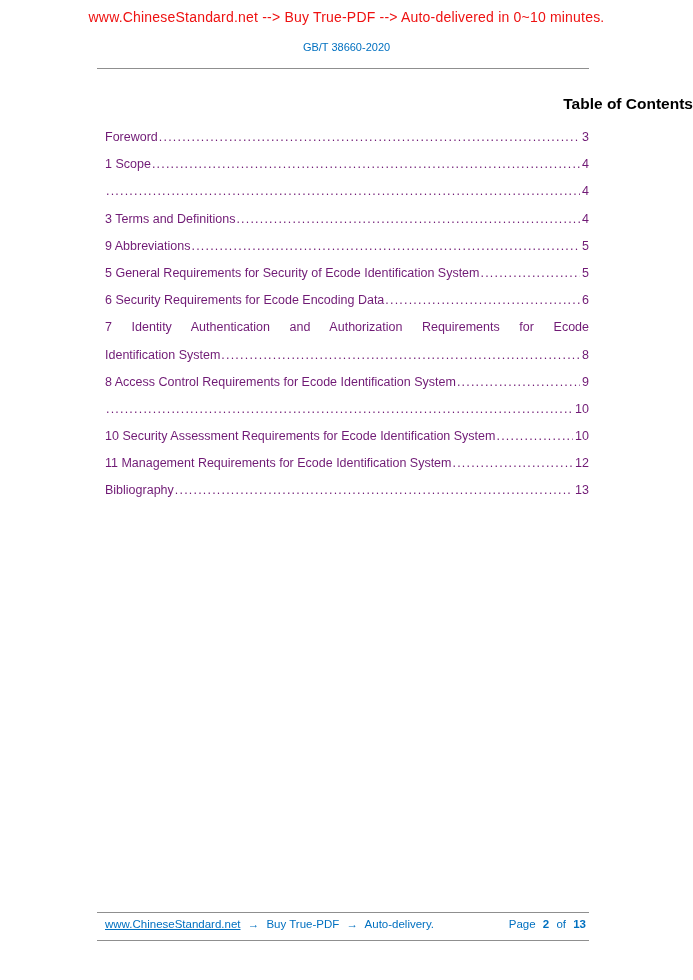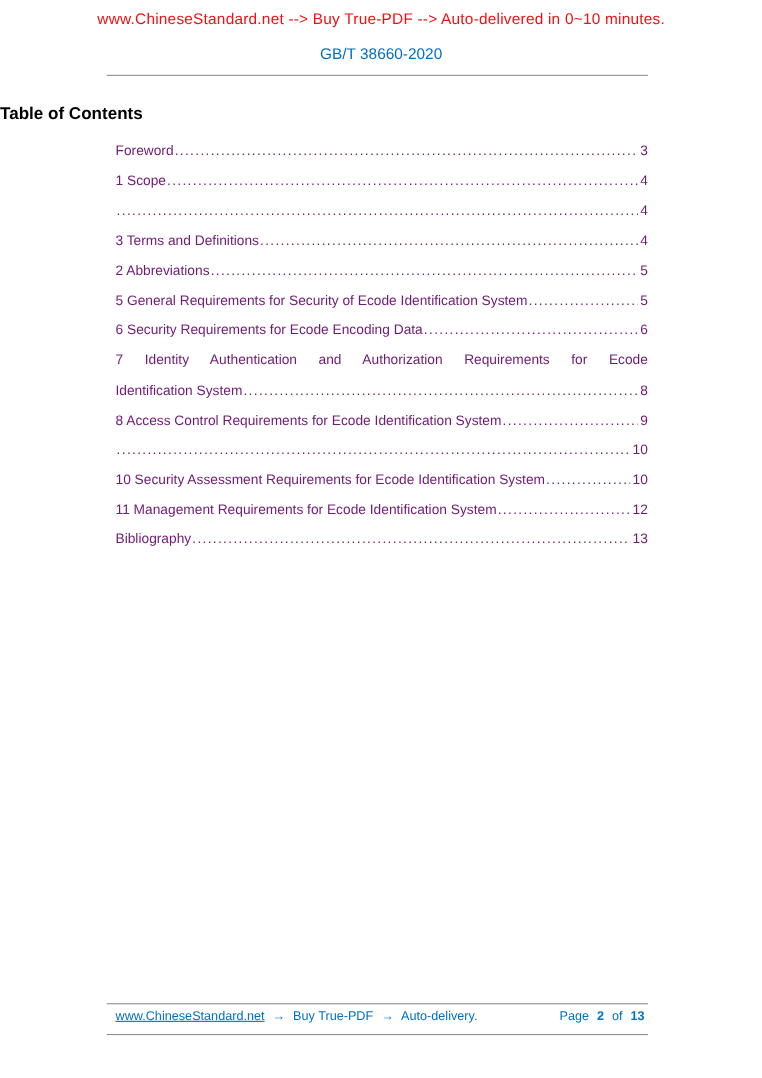--- a/index.html
+++ b/index.html
@@ -12,33 +12,33 @@
   }
   .page { position: absolute; inset: 0; background: #ffffff; border-radius: 27px; }
 
   .banner {
     position: absolute; top: 9px; left: 0; width: 100%;
     text-align: center; font-size: 14px; letter-spacing: 0.2px;
     color: #ee1111;
   }
   .docnum {
     position: absolute; top: 41px; left: 0; width: 100%;
-    text-align: center; font-size: 14px; color: #0070c0;
+    text-align: center; font-size: 11px; color: #0070c0;
   }
   .rule {
     position: absolute; left: 97px; width: 492px; height: 0;
     border: none; border-top: 1px solid #8f8f8f;
   }
   .rule-header { top: 68px; }
   .rule-footer-top { top: 912px; }
   .rule-footer-bottom { top: 940px; }
 
   .title {
     position: absolute; top: 95px; left: 0; width: 100%;
-    text-align: left; font-size: 15.5px; font-weight: bold; color: #000;
+    text-align: right; font-size: 15.5px; font-weight: bold; color: #000;
   }
 
   .toc {
     position: absolute; top: 124px; left: 105px; width: 484px;
     font-size: 12.5px; color: #701a75;
   }
   .toc-row {
     display: flex; align-items: baseline;
     height: 27.2px; line-height: 27.2px;
     white-space: nowrap;
@@ -97,21 +97,21 @@
     <span class="toc-page">4</span>
   </div>
 
   <div class="toc-row">
     <span class="toc-label">3 Terms and Definitions</span>
     <span class="toc-dots">............................................................................................................................................................................................................................................................................................................</span>
     <span class="toc-page">4</span>
   </div>
 
   <div class="toc-row">
-    <span class="toc-label">2 Abbreviations</span>
+    <span class="toc-label">9 Abbreviations</span>
     <span class="toc-dots">............................................................................................................................................................................................................................................................................................................</span>
     <span class="toc-page">5</span>
   </div>
 
   <div class="toc-row">
     <span class="toc-label">5 General Requirements for Security of Ecode Identification System</span>
     <span class="toc-dots">............................................................................................................................................................................................................................................................................................................</span>
     <span class="toc-page">5</span>
   </div>
 

